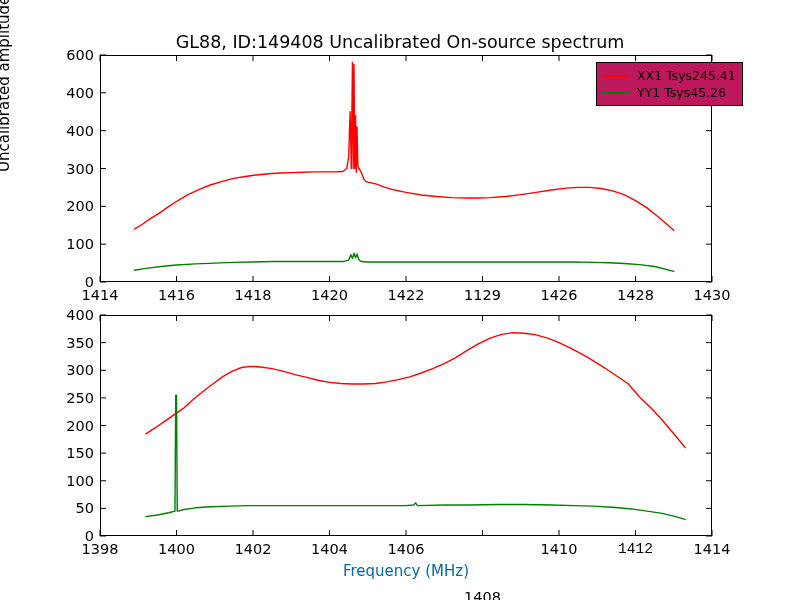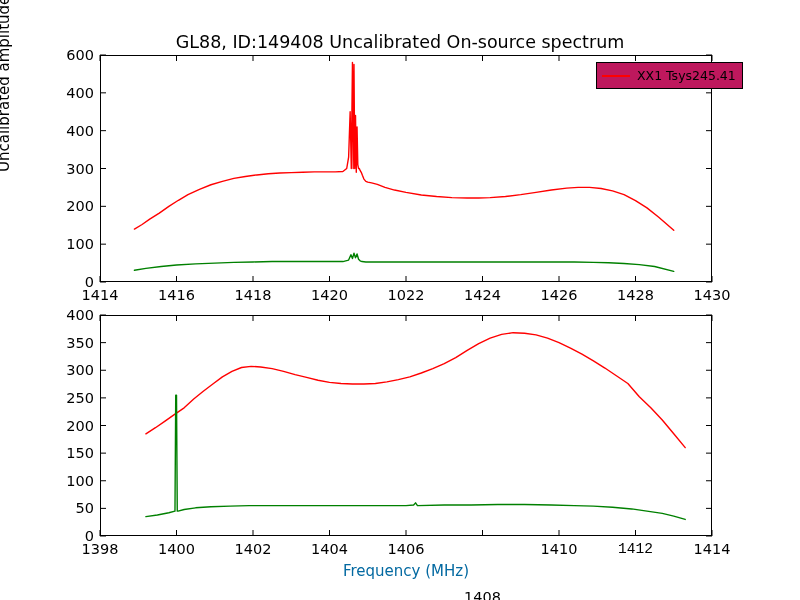--- a/index.html
+++ b/index.html
@@ -92,37 +92,41 @@
         <line y1="37.833333333333314" y2="37.833333333333314" x1="612" x2="606" stroke="#000" stroke-width="1"></line>
         <line y1="0" y2="0" x1="0" x2="6" stroke="#000" stroke-width="1"></line>
         <line y1="0" y2="0" x1="612" x2="606" stroke="#000" stroke-width="1"></line>
       </svg>
   </div>
   <div id="ticks-top">
       <div class="tick-label xlab" style="left: 100px; top: 287px;">1414</div>
       <div class="tick-label xlab" style="left: 176.5px; top: 287px;">1416</div>
       <div class="tick-label xlab" style="left: 253px; top: 287px;">1418</div>
       <div class="tick-label xlab" style="left: 329.5px; top: 287px;">1420</div>
-      <div class="tick-label xlab" style="left: 406px; top: 287px;">1022</div>
-      <div class="tick-label xlab" style="left: 482.5px; top: 287px;">1424</div>
+      <div class="tick-label xlab" style="left: 406px; top: 287px;">1422</div>
+      <div class="tick-label xlab" style="left: 482.5px; top: 287px;">1129</div>
       <div class="tick-label xlab" style="left: 559px; top: 287px;">1426</div>
       <div class="tick-label xlab" style="left: 635.5px; top: 287px;">1428</div>
       <div class="tick-label xlab" style="left: 712px; top: 287px;">1430</div>
       <div class="tick-label ylab" style="left: 38px; width: 56px; top: 282px;">0</div>
       <div class="tick-label ylab" style="left: 38px; width: 56px; top: 244.167px;">100</div>
       <div class="tick-label ylab" style="left: 38px; width: 56px; top: 206.333px;">200</div>
       <div class="tick-label ylab" style="left: 38px; width: 56px; top: 168.5px;">300</div>
       <div class="tick-label ylab" style="left: 38px; width: 56px; top: 130.667px;">400</div>
       <div class="tick-label ylab" style="left: 38px; width: 56px; top: 92.8333px;">400</div>
       <div class="tick-label ylab" style="left: 38px; width: 56px; top: 55px;">600</div>
     </div>
   <div class="legend" id="legend-top" style="left:596px;top:62px;">
       <div class="legend-row">
         <span class="legend-line" style="border-top-color: rgb(255, 0, 0);"></span>
         <span class="legend-text">XX1 Tsys245.41</span>
+      </div>
+      <div class="legend-row">
+        <span class="legend-line" style="border-top-color: rgb(0, 128, 0);"></span>
+        <span class="legend-text">YY1 Tsys45.26</span>
       </div>
     </div>
 
   <div class="panel" id="panel-bottom" style="left:100px;top:315px;width:612px;height:221px;">
     <div class="frame"></div>
     <svg class="plot" id="svg-bottom" width="612" height="221">
         <polyline points="45.90,118.79 55.46,112.71 65.03,106.08 74.59,99.45 84.15,92.82 93.71,83.98 103.28,76.25 112.84,69.06 122.40,61.88 131.96,56.35 141.53,52.49 151.09,51.38 160.65,51.94 172.13,53.59 183.60,56.35 195.07,59.67 206.55,62.43 218.03,65.20 229.50,67.41 240.97,68.51 252.45,69.06 263.93,69.06 275.40,68.51 286.88,66.85 298.35,64.64 309.82,61.88 321.30,58.01 332.78,53.59 344.25,48.62 355.72,42.54 367.20,35.36 378.68,28.73 390.15,23.20 401.63,19.34 413.10,17.68 424.57,18.23 436.05,19.89 447.53,23.20 459.00,27.63 470.47,33.15 481.95,39.23 493.43,45.86 504.90,53.04 516.38,60.78 527.85,68.51 539.32,81.77 550.80,92.82 562.28,104.97 573.75,118.79 585.22,132.60" fill="none" stroke="#ff0000" stroke-width="1.4" stroke-linejoin="round" stroke-linecap="round"></polyline>
         <polyline points="45.90,201.66 57.38,200.00 68.85,197.80 74.97,196.14 75.74,80.11 76.50,80.11 77.26,196.14 78.03,196.14 84.15,194.48 95.63,192.82 110.93,191.72 130.05,191.16 149.18,190.61 172.13,190.61 198.90,190.61 225.68,190.61 252.45,190.61 279.22,190.61 306.00,190.61 313.65,190.06 315.56,187.85 317.47,190.61 344.25,190.06 371.03,190.06 397.80,189.51 424.57,189.51 451.35,190.06 474.30,190.61 493.43,191.16 512.55,192.27 531.68,193.93 546.97,196.14 562.28,198.35 573.75,201.11 585.22,204.43" fill="none" stroke="#008000" stroke-width="1.4" stroke-linejoin="round" stroke-linecap="round"></polyline>
         <line x1="0" x2="0" y1="0" y2="6" stroke="#000" stroke-width="1"></line>
         <line x1="0" x2="0" y1="221" y2="215" stroke="#000" stroke-width="1"></line>

